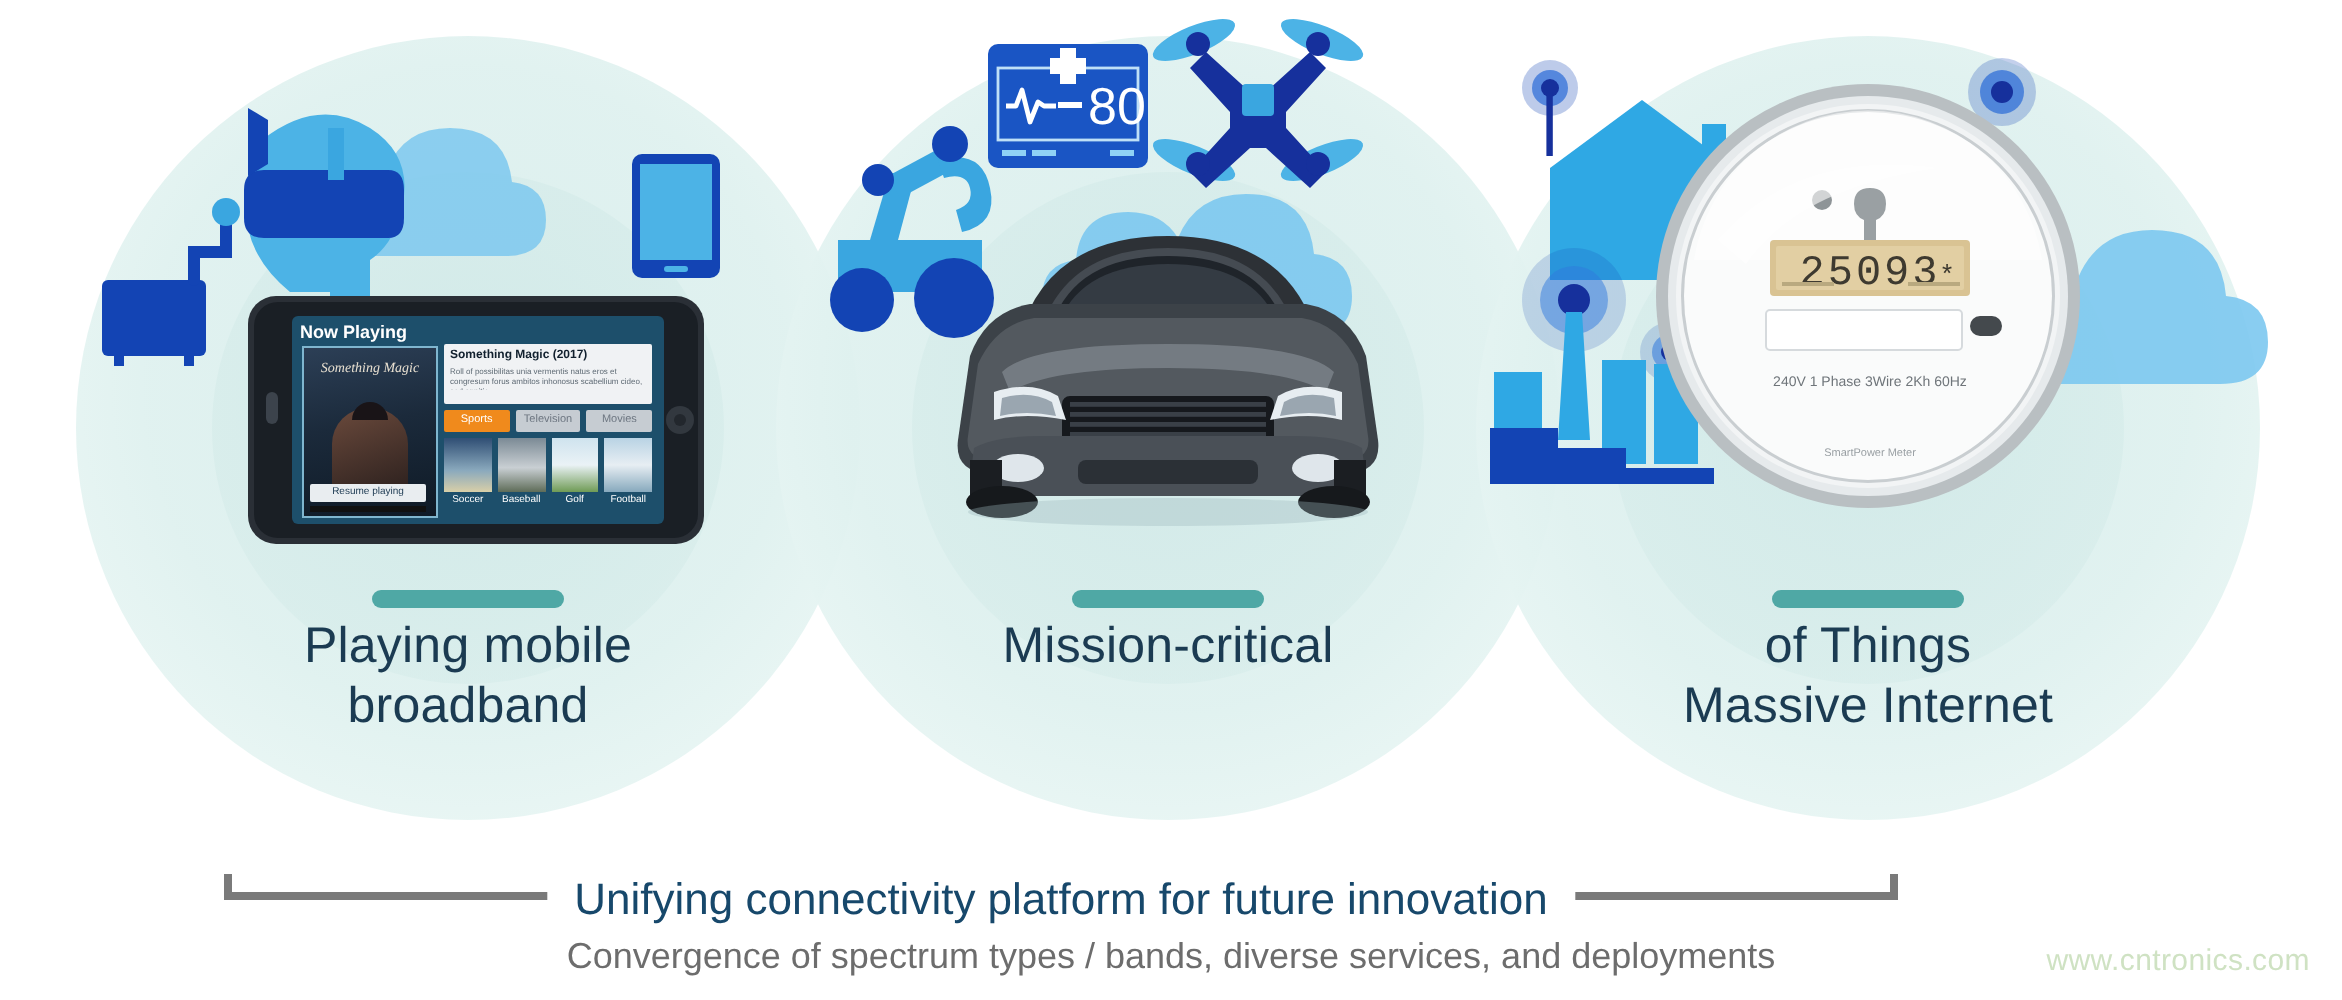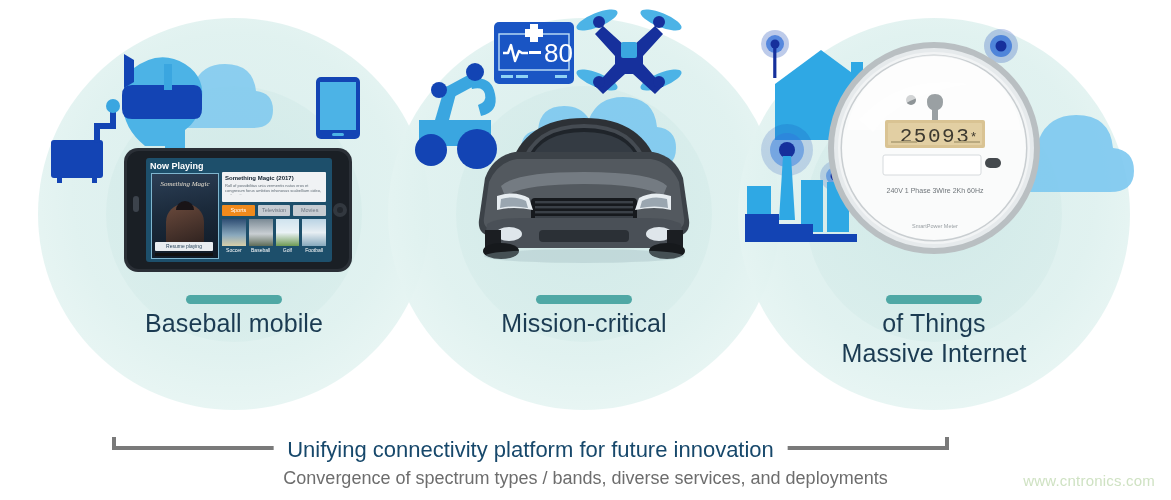--- a/index.html
+++ b/index.html
@@ -165,21 +165,22 @@
           <div style="flex:1;">
             <div style="height:27px;background:linear-gradient(180deg,#b9d3e4,#e7eef3 50%,#87a9bd);"></div>
             <div style="font-size:5px;color:#fff;text-align:center;margin-top:1px;">Football</div>
           </div>
         </div>
       </div>
     </div>
 
     <div class="divider"></div>
     <div class="caption">
-      <div>Baseball mobile</div>
+      <div>Playing mobile</div>
+      <div>broadband</div>
     </div>
   </div>
 
   <div class="panel" id="panel-2">
     <div class="art">
       <svg width="390" height="285" viewBox="0 0 390 285">
 
         <g fill="#7cc8ef" opacity="0.9">
           <path d="M152 168 q-20 0 -20 -19 q0 -17 17 -19 q2 -24 26 -24 q17 0 25 13 q9 -22 34 -22 q31 0 34 30 q19 2 19 21 q0 20 -22 20 Z"></path>
         </g>

